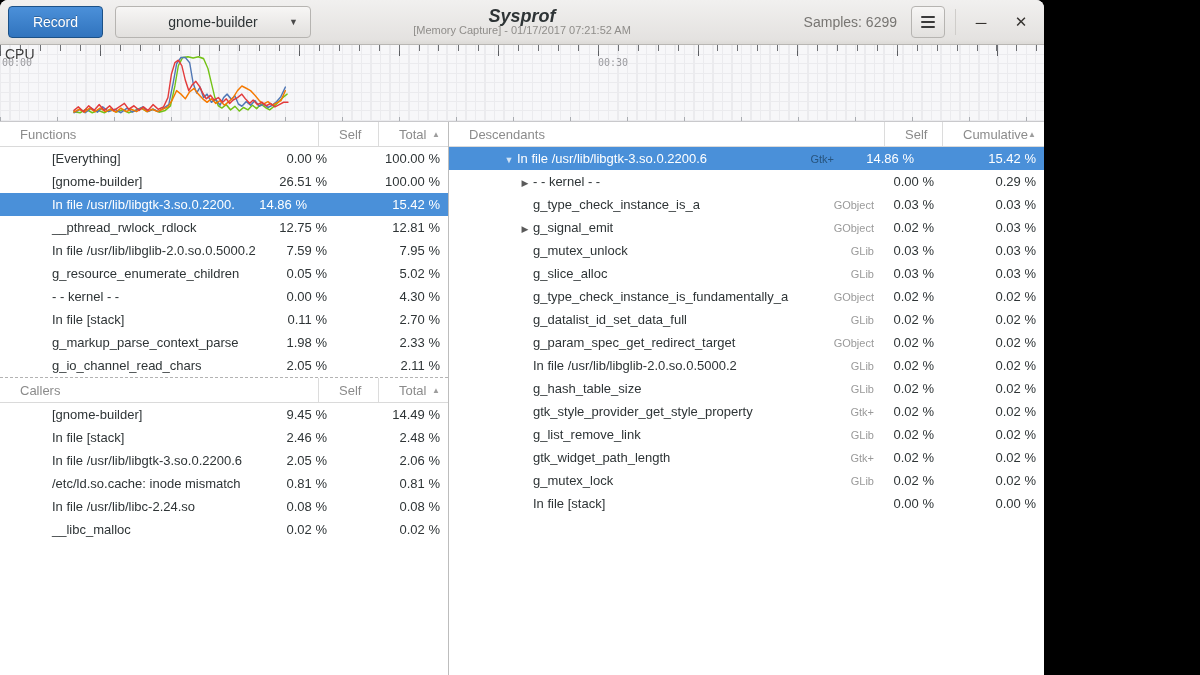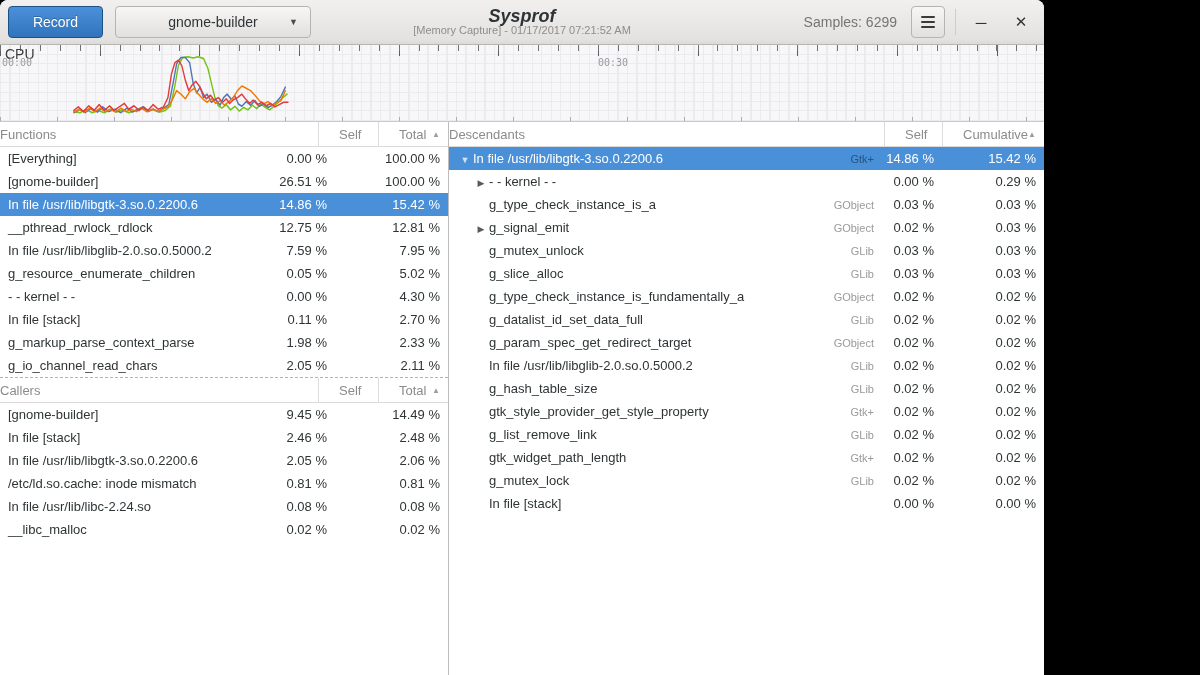--- a/index.html
+++ b/index.html
@@ -68,35 +68,35 @@
   .time-mid{left:598px;}
   #cpu-lines{position:absolute;inset:0;width:100%;height:100%;}
   
   .main{display:flex;height:553px;}
   .left-pane{width:449px;border-right:1px solid #bdbdbd;display:flex;flex-direction:column;}
   .right-pane{flex:1;display:flex;flex-direction:column;}
   .thead{
     height:25px;display:flex;align-items:center;background:#ffffff;
     border-bottom:1px solid #dadada;color:#8b8b8b;flex:none;
   }
-  .thead .h-name{flex:1;padding-left:0;}
+  .thead .h-name{flex:1;padding-left:20px;}
   .thead .h-col{border-left:1px solid #dcdcdc;padding-left:20px;display:flex;align-items:center;height:100%;}
   .left-pane .h-self{width:60px;}
   .left-pane .h-total{width:70px;}
   .right-pane .h-self{width:58px;}
   .right-pane .h-cum{width:102px;}
   .sort-arrow{font-size:8px;color:#9d9d9d;margin-left:auto;margin-right:8px;}
   .trow{height:23px;display:flex;align-items:center;flex:none;}
-  .trow .c-name{flex:1;padding-left:8px;white-space:nowrap;overflow:hidden;}
+  .trow .c-name{flex:1;padding-left:8px;white-space:nowrap;overflow:hidden;margin-left:44px;}
   .trow .c-num{text-align:right;padding-right:8px;}
   .left-pane .c-self{width:60px;}
   .left-pane .c-total{width:70px;margin-left:43px;}
   .right-pane .c-self{width:58px;}
   .right-pane .c-cum{width:102px;}
-  .trow.selected{background:#4a90d9;color:#ffffff;}
+  .trow.selected{background:#4a90d9;color:#ffffff;gap:20px;}
   .callers-section{border-top:1px dashed #b3b3b3;}
   
   .expander{display:inline-block;width:16px;font-size:9px;color:#5a5a5a;text-align:center;}
   .trow.selected .expander{color:#cfe2f5;}
   .lib-label{font-size:11px;color:#9a9a9a;padding-right:10px;}
   .trow.selected .lib-label{color:#27547e;}
   .pct{white-space:nowrap;}
 </style>
 </head>
 <body>

